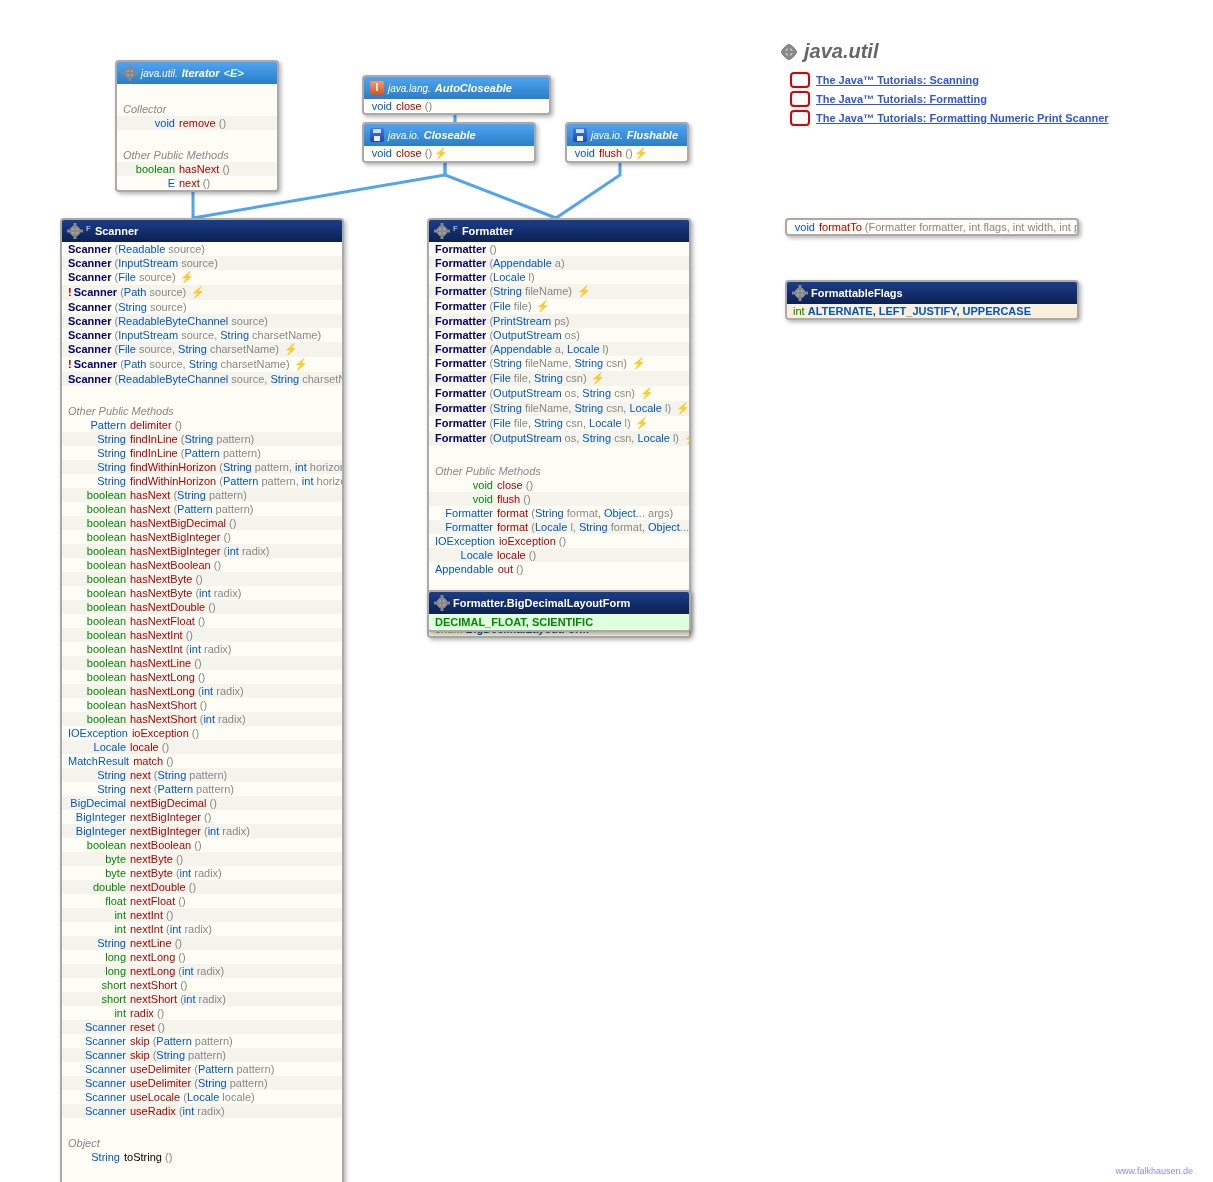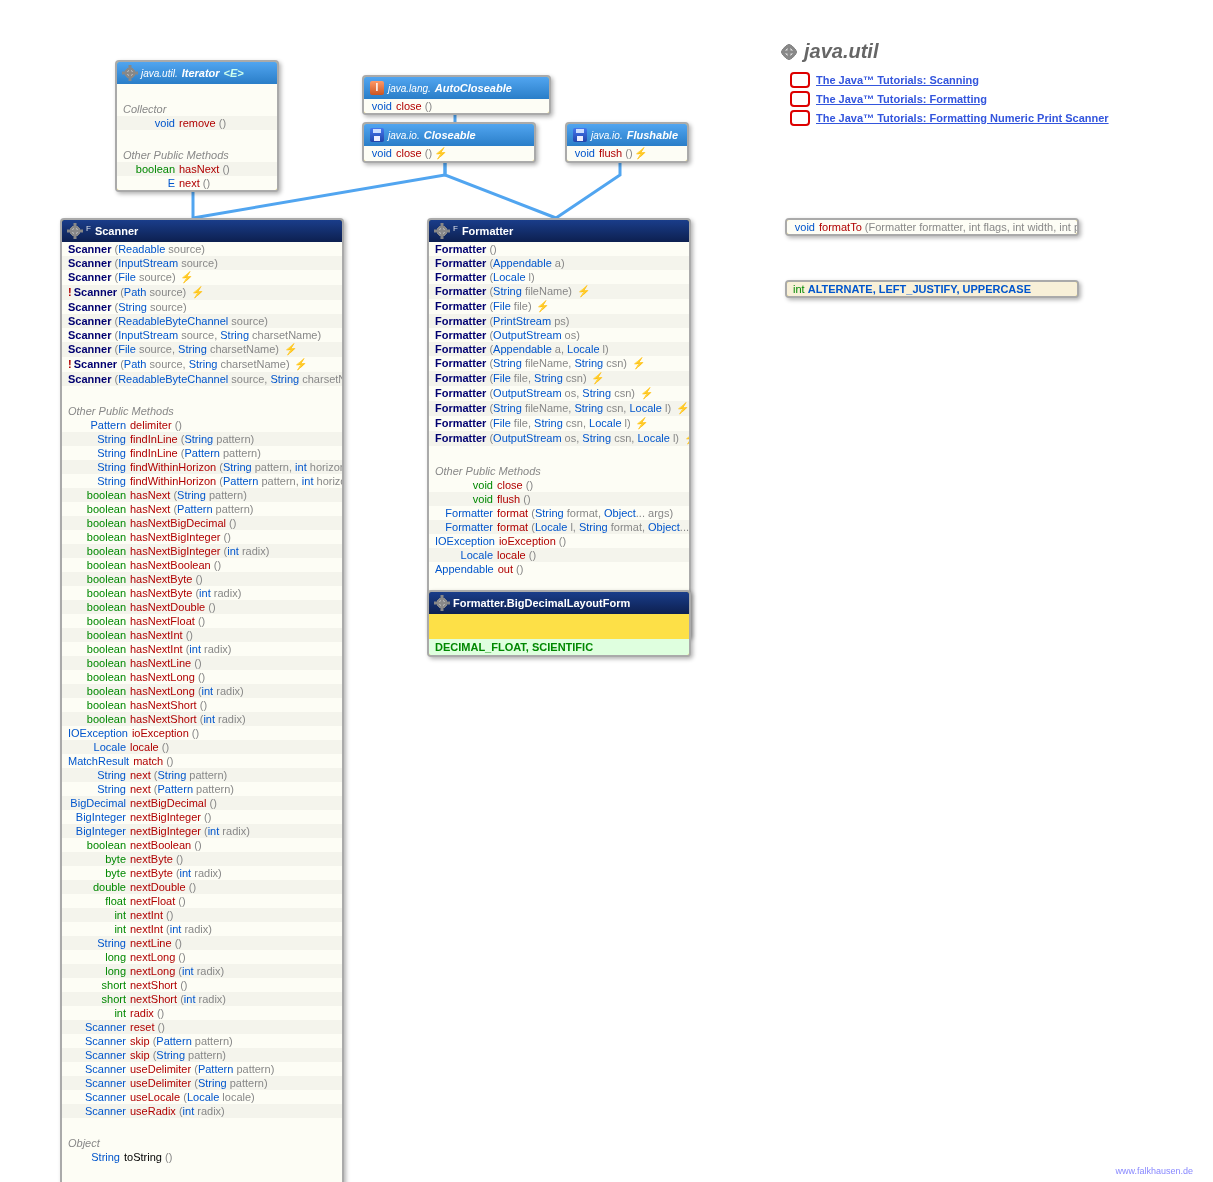--- a/index.html
+++ b/index.html
@@ -9,21 +9,21 @@
     font-family: Arial, Helvetica, sans-serif;
     font-size: 11px;
     position: relative;
     width: 1213px;
     height: 1182px;
   }
   .box {
     position: absolute;
     border: 2px solid #aaa;
     border-radius: 4px;
-    background: #fde047;
+    background: #f9a8d4;
     box-shadow: 2px 2px 4px rgba(0,0,0,0.3);
     overflow: hidden;
   }
   .hdr {
     padding: 4px 6px;
     display: flex;
     align-items: center;
     gap: 4px;
     color: #fff;
     font-weight: bold;
@@ -68,21 +68,21 @@
     padding-top:19px;
   }
   .ret  { color: #0055cc; display:inline-block; text-align:right; min-width:52px; margin-right:4px;}
   .name { color: #b00000; font-weight: normal; }
   .kw   { color: #008800; }
   .typ  { color: #0055cc; }
   .ctor { color: #000070; font-weight: bold; }
   .grey { color: #888; }
   .mark7 { color:#cc5500; font-weight:bold; margin-left:2px;}
   .exc { color:#b00000; font-weight:bold; margin-right:2px;}
-  .enum-row{background:#dfffdf;color:#008800;font-weight:bold;padding:2px 6px;margin-top:25px;}
+  .enum-row{background:#dfffdf;color:#008800;font-weight:bold;padding:2px 6px;}
   .nav-row{background:#f8f0d8;padding:1px 6px;}
   svg.conn{position:absolute;left:0;top:0;pointer-events:none;}
   .pkg-title{position:absolute;display:flex;align-items:center;gap:6px;}
   .pkg-title .gear{width:18px;height:18px;}
   .pkg-title span{font-size:20px;font-weight:bold;color:#666;font-style:italic;}
   .links{position:absolute;}
   .links a{display:flex;align-items:center;gap:6px;margin:3px 0;
     color:#3355dd;font-weight:bold;text-decoration:underline;font-size:11px;cursor:pointer;}
   .oracle{width:16px;height:12px;border:2px solid #d00;border-radius:4px;flex-shrink:0;}
   .credit{position:absolute;right:20px;bottom:6px;color:#8888ff;font-size:9px;}
@@ -161,20 +161,24 @@
       <span>Flushable</span>
   </div>
   <div class="row"><span class="ret" style="min-width:22px">void</span><span class="name">flush</span> <span class="grey">()</span><span class="mark7">⚡</span></div>
 </div>
 
 <div class="box" style="left:785px;top:218px;width:290px">
   <div class="row"><span class="ret" style="min-width:22px">void</span><span class="name">formatTo</span> <span class="grey">(Formatter formatter, int flags, int width, int precision)</span></div>
 </div>
 
 <div class="box" style="left:785px;top:280px;width:290px">
+  <div class="hdr hdr-navy">
+    <span class="gear"></span>
+    <span>FormattableFlags</span>
+  </div>
   <div class="row" style="background:#f8f0d8"><span class="kw" style="min-width:auto">int</span> <span class="typ" style="font-weight:bold">ALTERNATE, LEFT_JUSTIFY, UPPERCASE</span></div>
 </div>
 
 <div class="box" style="left:60px;top:218px;width:280px">
   <div class="hdr hdr-navy">
     <span class="gear"></span>
     <span class="sup">F</span>
     <span>Scanner</span>
   </div>
   <div class="body" id="scanner-ctors">

